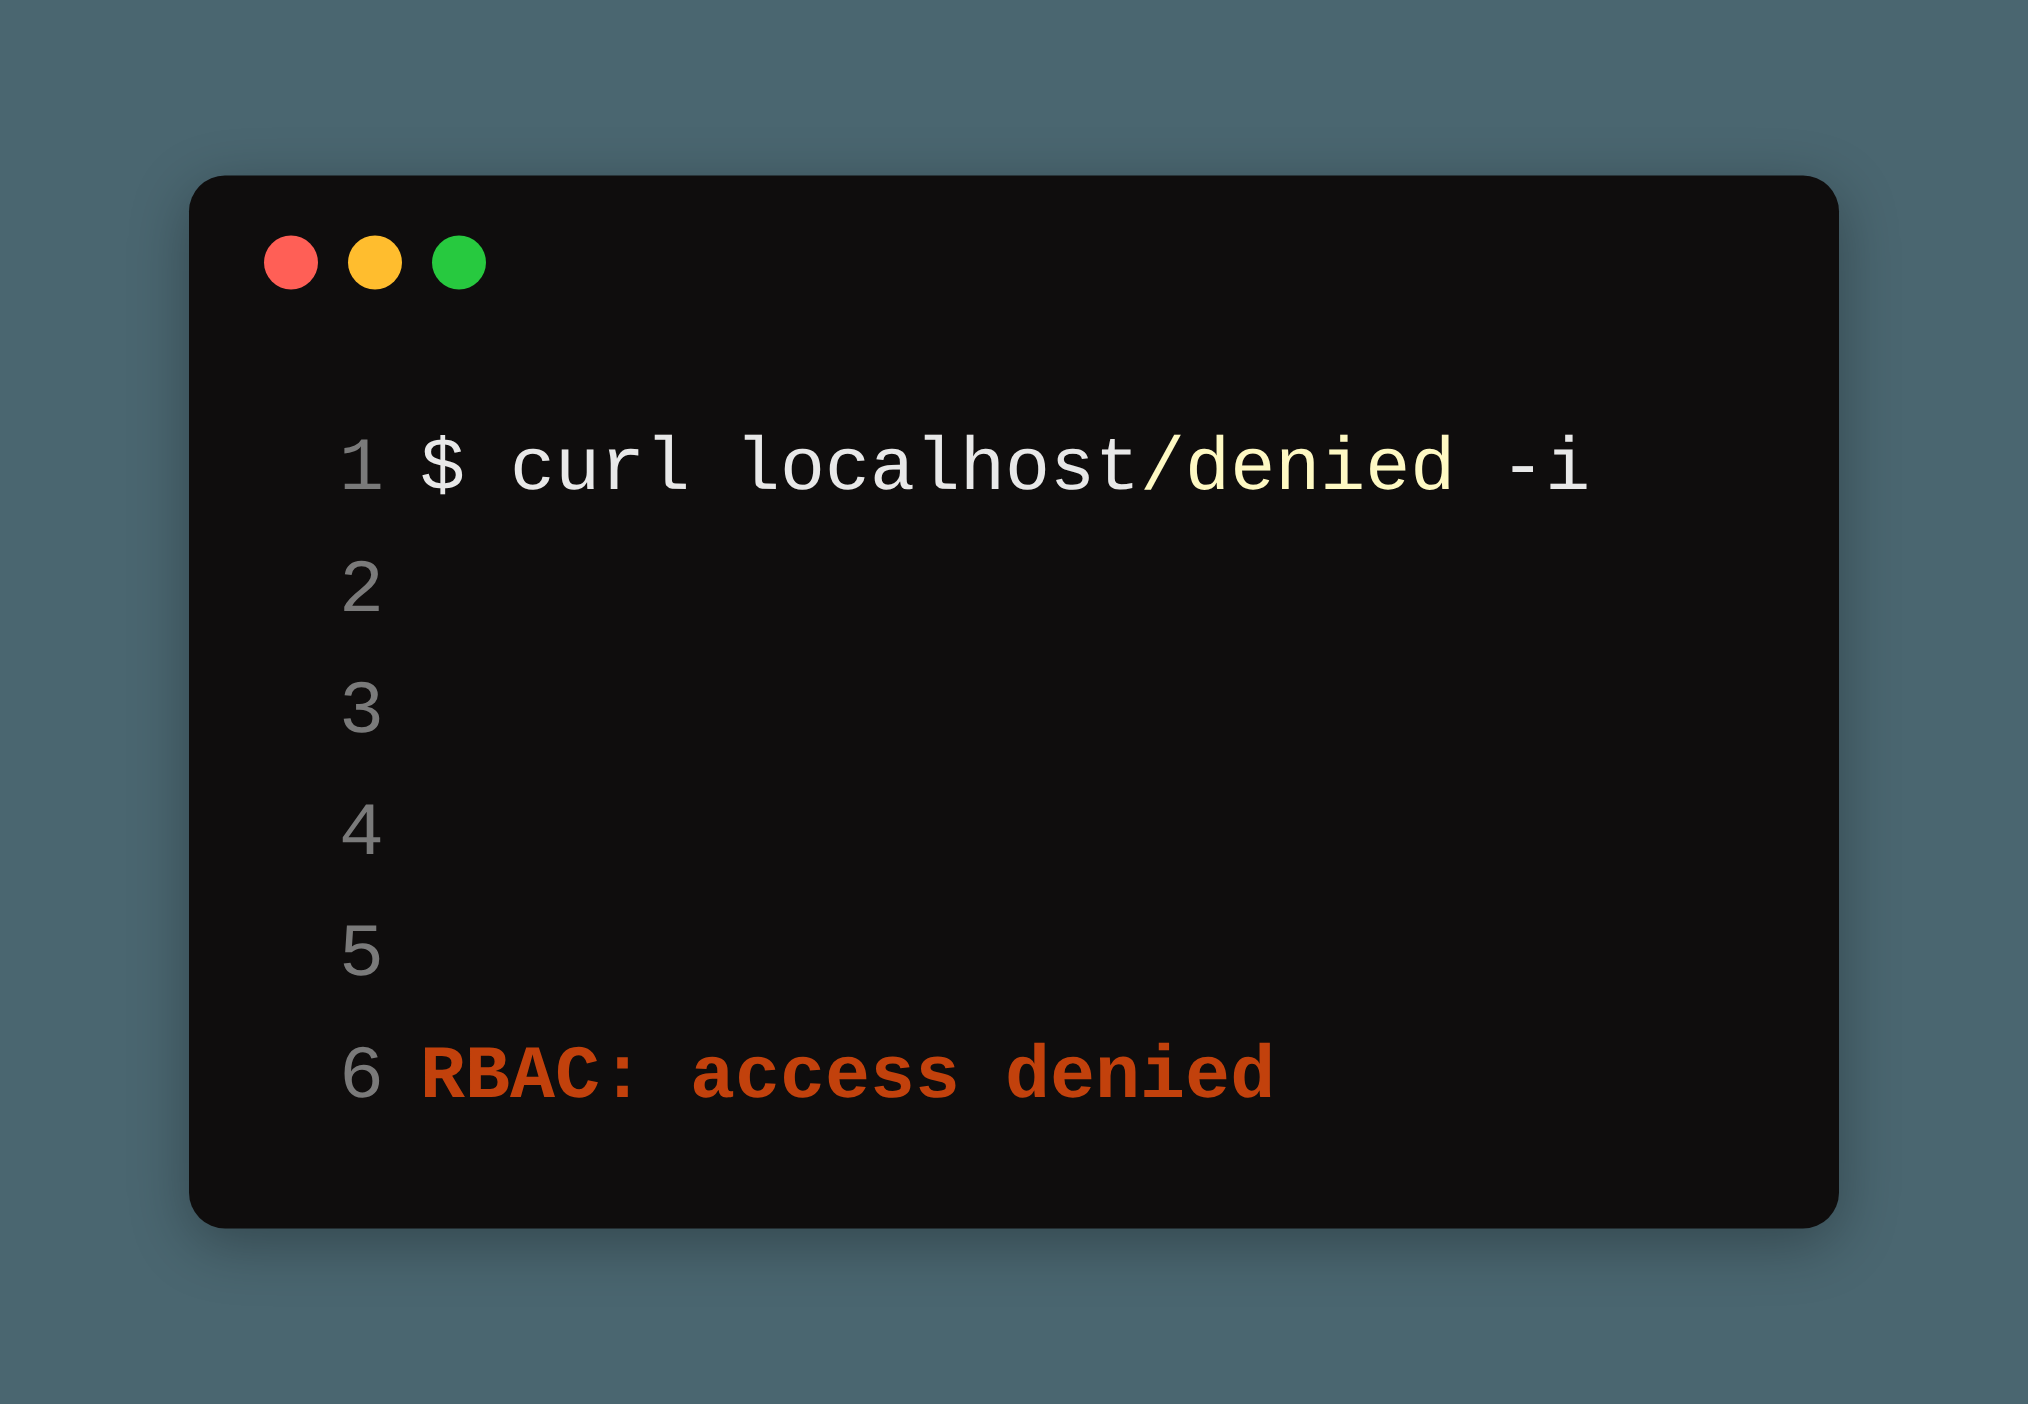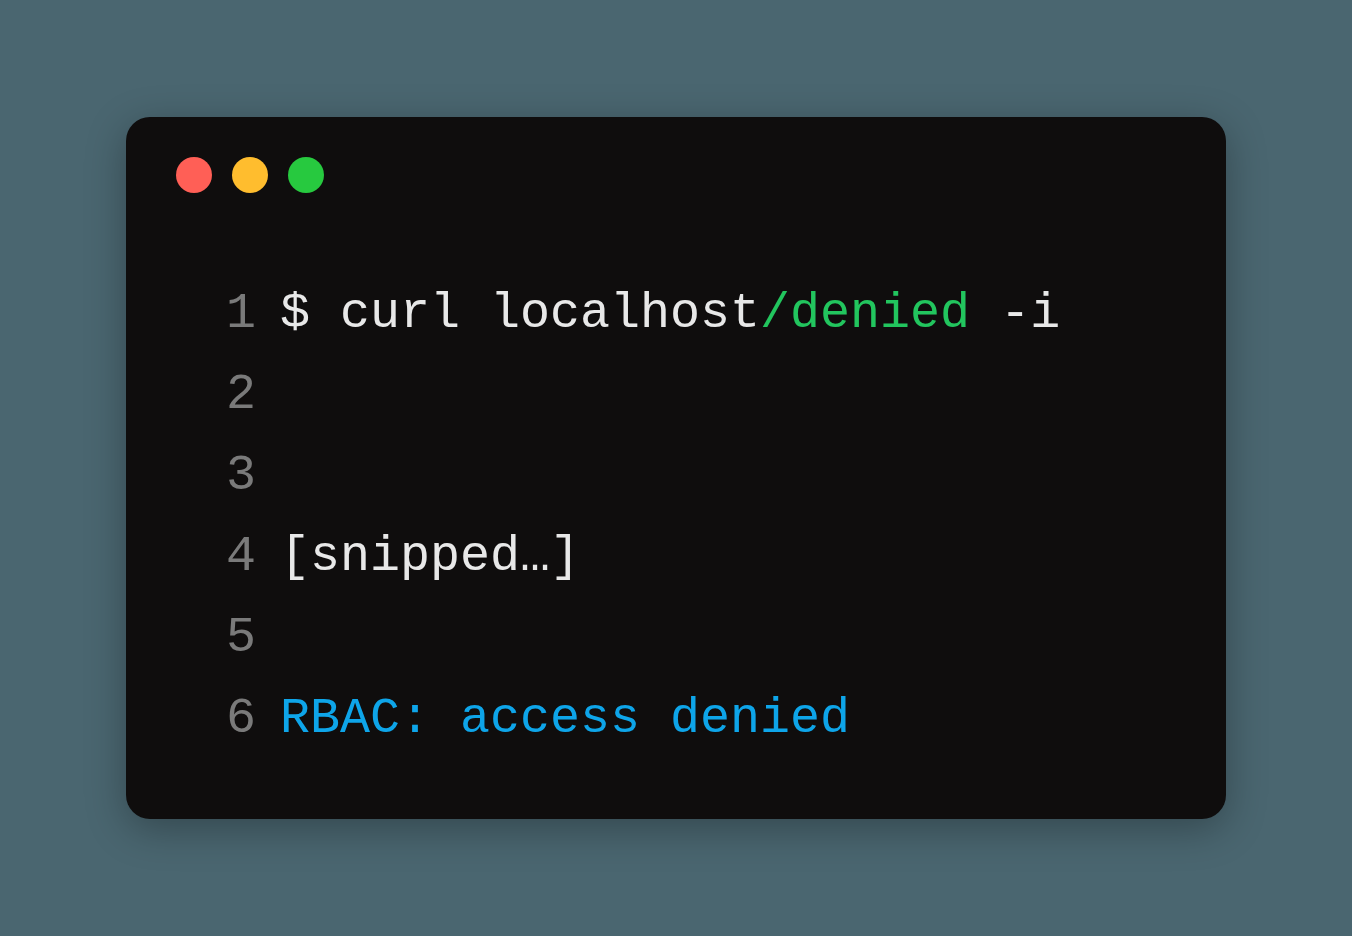--- a/index.html
+++ b/index.html
@@ -68,38 +68,38 @@
       flex-shrink: 0;
       user-select: none;
     }
     
     .line-content {
       padding-left: 24px;
       color: #e8e8e8;
     }
     
     .red-text {
-      color: #22c55e;
+      color: #fef9c3;
     }
     
     .bold-red {
-      color: #0ea5e9;
-      font-weight: normal;
+      color: #c2410c;
+      font-weight: bold;
     }
   </style>
 </head>
 <body>
 
 <div class="terminal-window">
   <div class="titlebar">
     <div class="traffic-light red"></div>
     <div class="traffic-light yellow"></div>
     <div class="traffic-light green"></div>
   </div>
   <div class="terminal-content" id="terminal-lines">
   <div class="line"><span class="line-number">1</span><span class="line-content"><span>$ curl localhost</span><span class="red-text">/denied</span><span> -i</span></span></div>
       <div class="line"><span class="line-number">2</span><span class="line-content">&nbsp;</span></div>
       <div class="line"><span class="line-number">3</span></div>
-      <div class="line"><span class="line-number">4</span><span class="line-content"><span>[snipped…]</span></span></div>
+      <div class="line"><span class="line-number">4</span></div>
       <div class="line"><span class="line-number">5</span><span class="line-content">&nbsp;</span></div>
       <div class="line"><span class="line-number">6</span><span class="line-content"><span class="bold-red">RBAC: access denied</span></span></div>
     </div>
 </div>
 
 </body></html>

